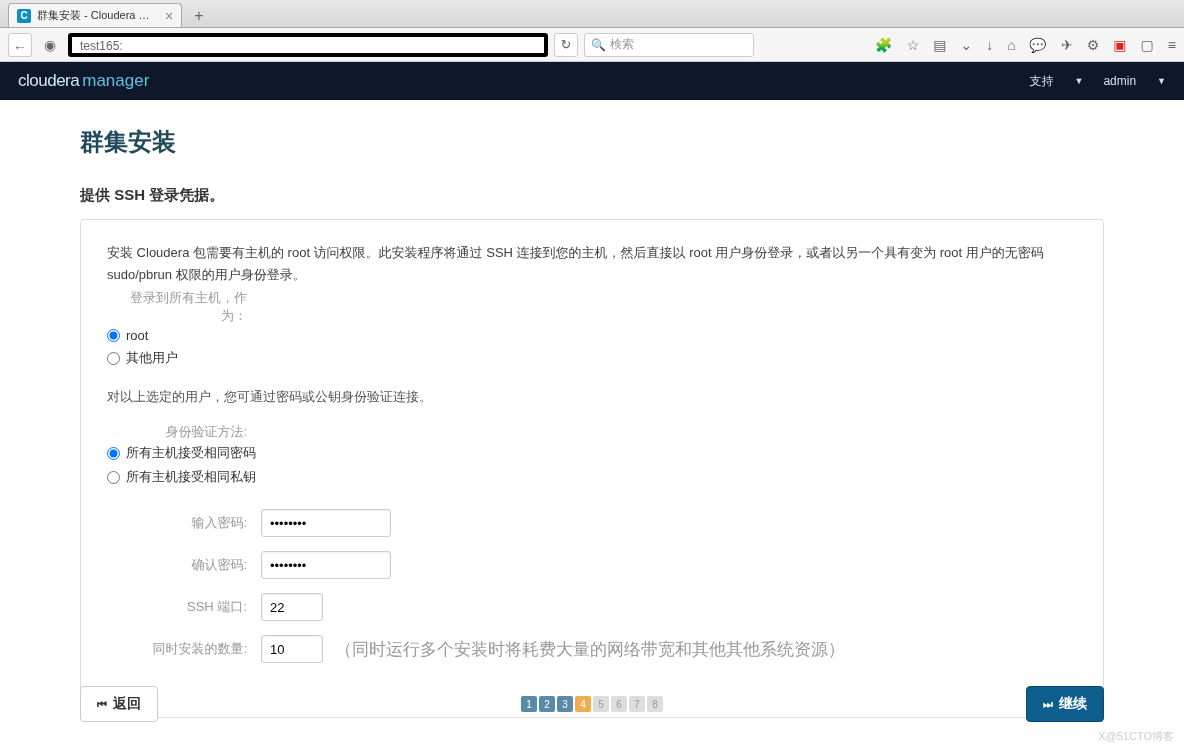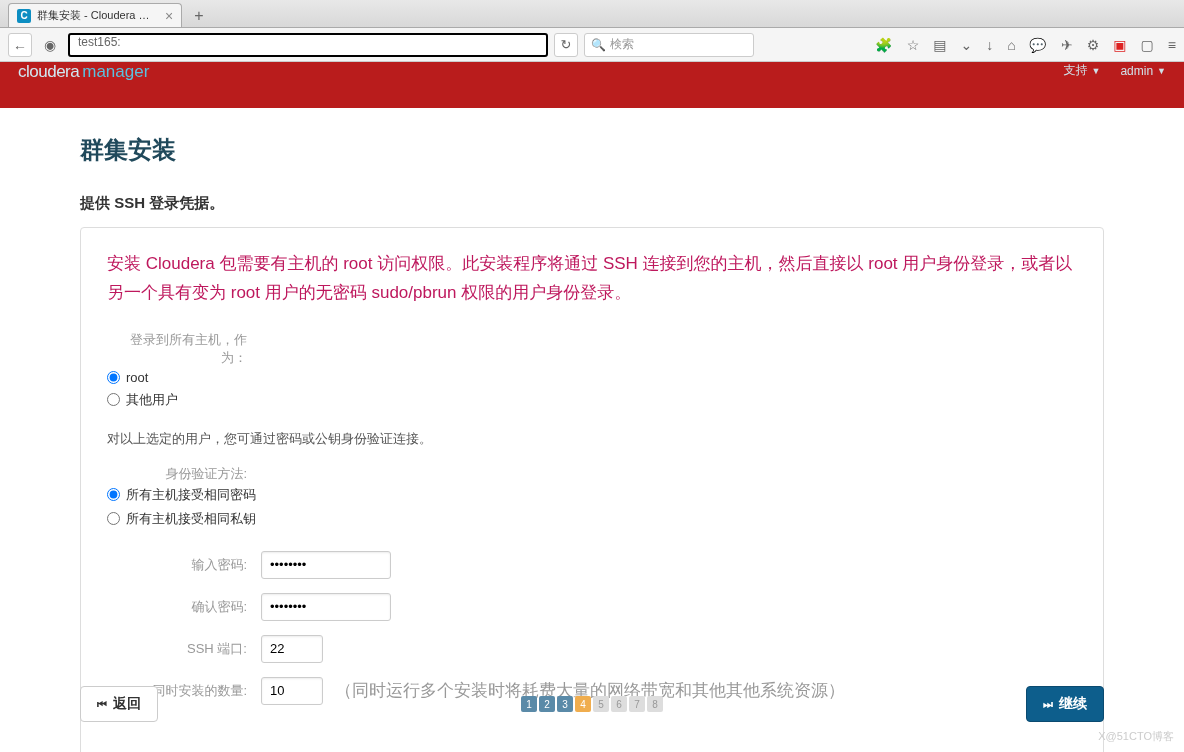--- a/index.html
+++ b/index.html
@@ -8,44 +8,44 @@
     
     .browser-tabs { height: 28px; background: linear-gradient(#e8e8e8, #d8d8d8); display: flex; align-items: flex-end; padding-left: 8px; border-bottom: 1px solid #aaa; }
     .tab { display: flex; align-items: center; background: #f5f5f5; border: 1px solid #aaa; border-bottom: none; border-radius: 4px 4px 0 0; padding: 4px 8px; font-size: 11px; height: 24px; max-width: 180px; position: relative; }
     .tab .favicon { width: 14px; height: 14px; background: #0d8ec2; border-radius: 2px; margin-right: 6px; display: flex; align-items: center; justify-content: center; color: #fff; font-size: 10px; font-weight: bold; }
     .tab .tab-title { overflow: hidden; text-overflow: ellipsis; white-space: nowrap; max-width: 120px; color: #333; }
     .tab .tab-close { margin-left: 8px; color: #888; font-size: 14px; }
     .new-tab { margin-left: 6px; padding: 2px 6px; color: #666; font-size: 16px; }
     
     .browser-bar { height: 34px; background: #f5f5f5; border-bottom: 1px solid #ccc; display: flex; align-items: center; padding: 0 8px; gap: 6px; }
     .nav-btn { width: 24px; height: 24px; border: 1px solid #ccc; border-radius: 3px; background: #fff; display: flex; align-items: center; justify-content: center; color: #666; font-size: 14px; }
-    .url-bar { flex: 0 0 480px; height: 24px; border: 2px solid #000000; border-radius: 3px; background: #fff; padding: 0 8px; display: flex; align-items: flex-start; font-size: 12px; }
+    .url-bar { flex: 0 0 480px; height: 24px; border: 4px solid #000000; border-radius: 3px; background: #fff; padding: 0 8px; display: flex; align-items: flex-end; font-size: 12px; }
     .url-bar .host { color: #666; }
     .url-bar .path { color: #999; }
     .refresh-btn { width: 24px; height: 24px; display: flex; align-items: center; justify-content: center; color: #666; border: 1px solid #ccc; border-radius: 3px; background: #fff; }
     .search-bar { flex: 0 0 170px; height: 24px; border: 1px solid #ccc; border-radius: 3px; background: #fff; padding: 0 6px; display: flex; align-items: center; gap: 4px; font-size: 12px; color: #999; }
     .toolbar-icons { display: flex; gap: 14px; margin-left: auto; align-items: center; }
     .toolbar-icons span { color: #666; font-size: 14px; }
     
     
-    .app-header { height: 46px; background: #b91c1c; display: flex; align-items: flex-start; padding: 0 18px; color: #fff; }
+    .app-header { height: 38px; background: #0f172a; display: flex; align-items: center; padding: 0 18px; color: #fff; }
     .brand { font-size: 17px; }
     .brand .c1 { color: #d0e8f2; font-weight: normal; letter-spacing: -0.5px; }
     .brand .c2 { color: #5bc0de; font-weight: 300; margin-left: 3px; }
     .header-right { margin-left: auto; display: flex; gap: 20px; font-size: 12px; color: #d0e0e8; }
-    .header-item { display: flex; align-items: center; gap: 4px; }
+    .header-item { display: flex; align-items: center; gap: 21px; }
     .caret-down { font-size: 9px; }
     
     
     .page { padding: 26px 80px 4px; }
     .page-title { font-size: 24px; font-weight: bold; color: #20495b; margin-bottom: 28px; }
     .section-title { font-size: 15px; font-weight: bold; color: #333; margin-bottom: 14px; }
     
     .panel { border: 1px solid #ddd; border-radius: 4px; padding: 22px 26px 40px; background: #fff; }
-    .intro-text { color: #be185d; line-height: 1.7; margin-bottom: 20px; font-size: 17px; }
+    .intro-text { color: #404040; line-height: 1.7; font-size: 13px; }
     
     .form-row { display: flex; align-items: flex-start; margin-bottom: 8px; flex-direction: column; }
     .form-label { width: 154px; text-align: right; color: #999; padding-right: 14px; padding-top: 3px; font-size: 13px; }
     .form-control-area { flex: 1; }
     .radio-row { display: flex; align-items: center; padding: 3px 0; gap: 6px; color: #333; }
     .radio-row input[type=radio] { margin: 0; }
     
     .sub-note { color: #555; margin: 18px 0 14px; font-size: 13px; }
     
     .text-input { height: 28px; border: 1px solid #ccc; border-radius: 3px; padding: 0 8px; font-size: 13px; box-shadow: inset 0 1px 2px rgba(0,0,0,0.08); }

